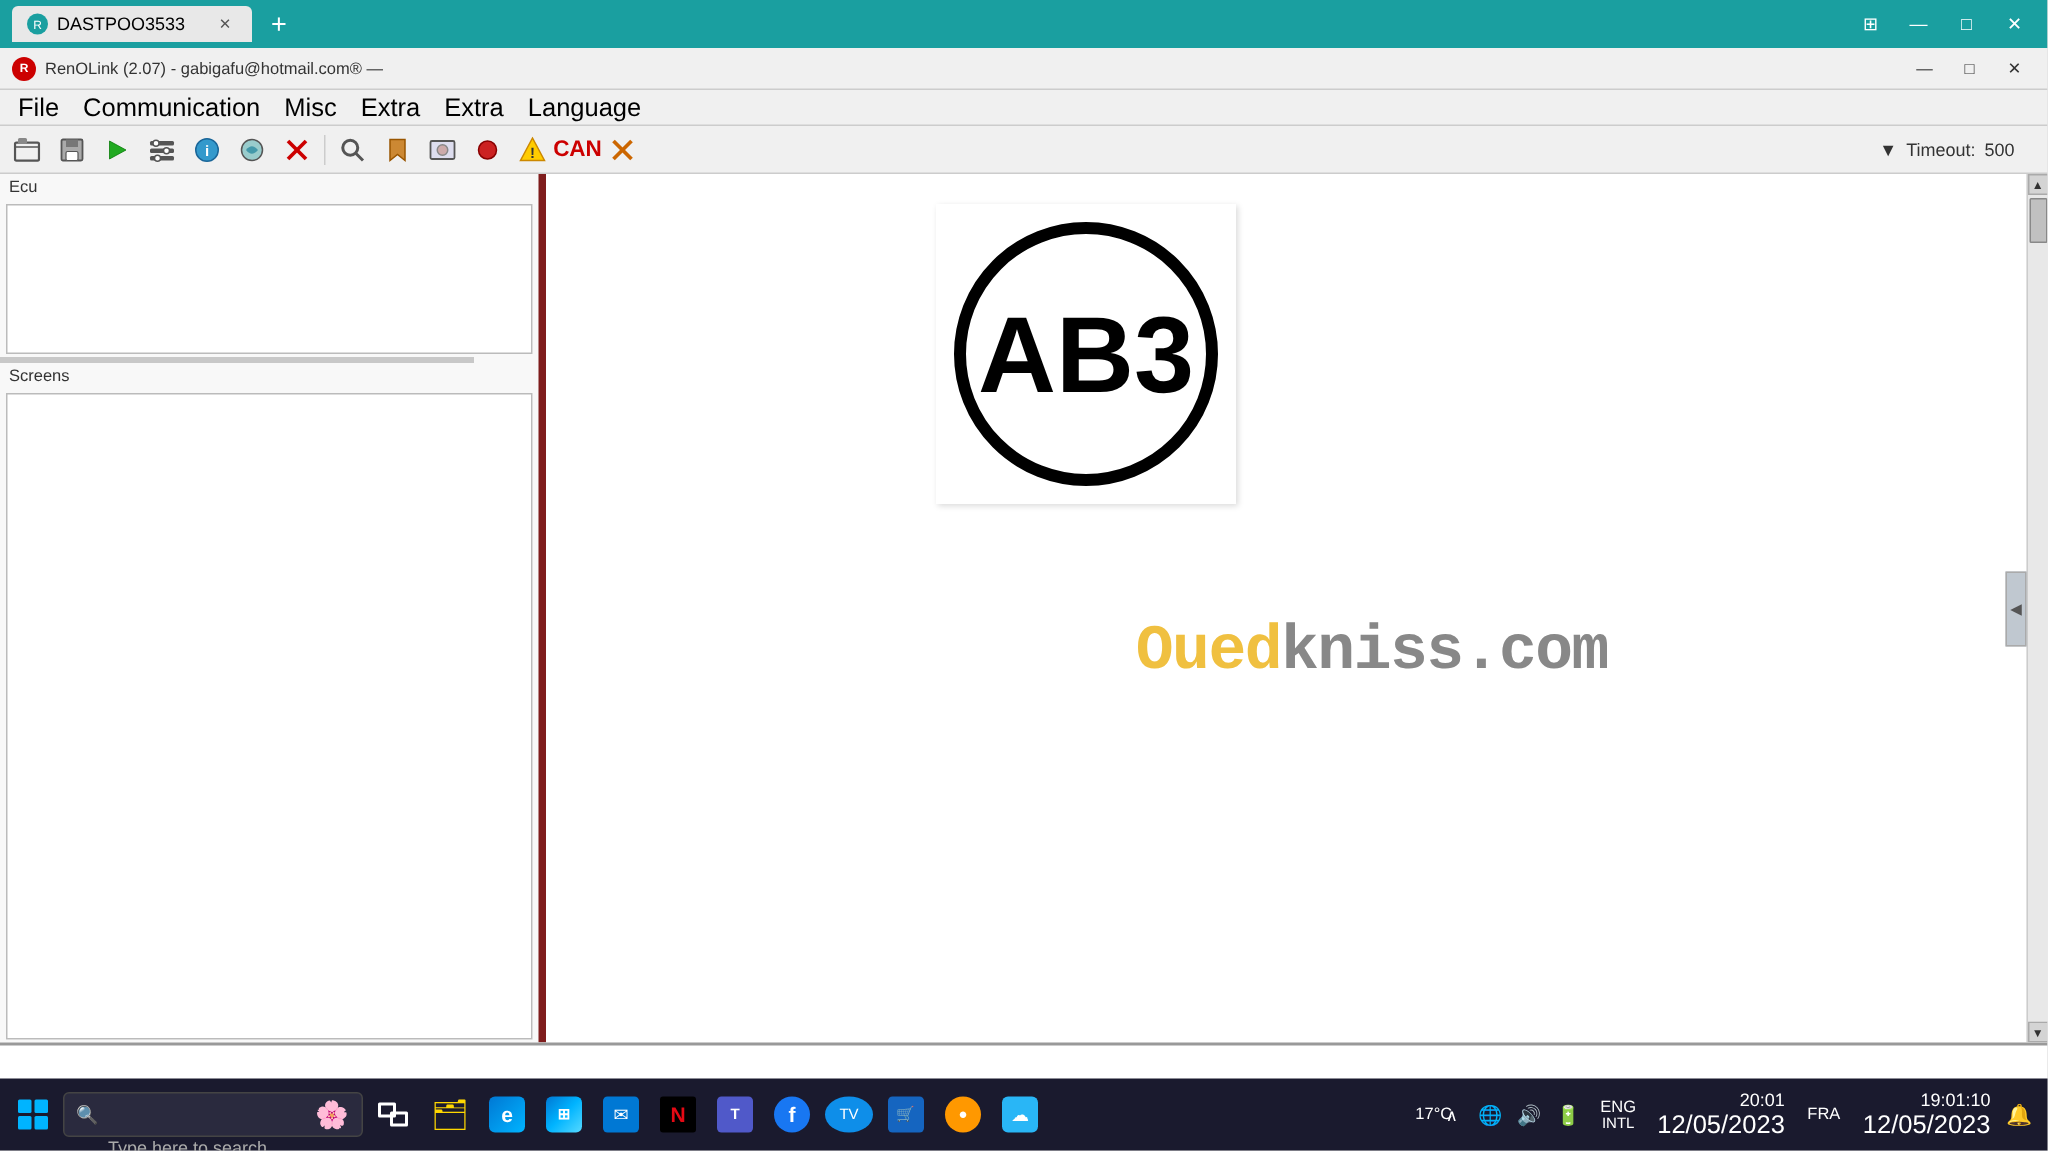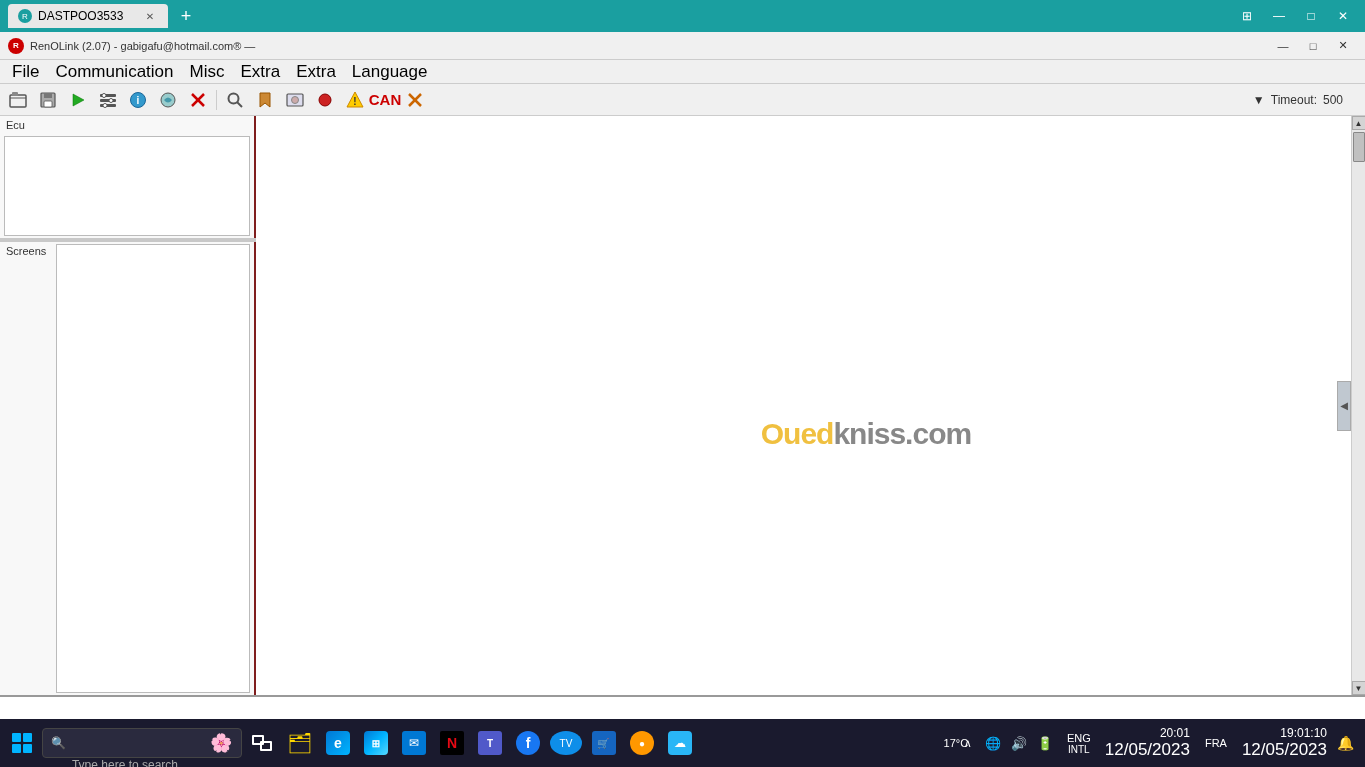--- a/index.html
+++ b/index.html
@@ -137,23 +137,23 @@
     .timeout-dropdown {
       display: flex; align-items: center; gap: 2px;
     }
     .timeout-value {
       font-size: 12px;
       min-width: 30px;
     }
 
     
     .left-panel {
-      width: 256px;
+      width: 364px;
       background: #f8f8f8;
-      border-right: 2px solid #7f1d1d;
+      border-right: 5px solid #7f1d1d;
       display: flex;
       flex-direction: column;
     }
 
     
     .center-area {
       flex: 1;
       background: white;
       position: relative;
       display: flex;
@@ -161,23 +161,23 @@
       justify-content: center;
       overflow: hidden;
     }
 
     
     .watermark {
       position: absolute;
       top: 50%;
       left: 50%;
       transform: translate(-50%, -50%);
-      font-size: 30px;
+      font-size: 42px;
       font-weight: bold;
-      font-family: Liberation Sans, sans-serif;
+      font-family: Liberation Mono, monospace;
       letter-spacing: -1px;
       pointer-events: none;
     }
     .watermark-oued { color: #f0c040; }
     .watermark-kniss { color: #888; }
     .watermark-com { color: #888; }
 
     
     .taskbar {
       height: 48px;
@@ -304,23 +304,22 @@
       color: #333;
     }
     .ecu-list-box {
       height: 100px;
       background: white;
       border: 1px solid #bbb;
       margin: 2px 4px;
     }
     .screens-section {
       display: flex;
-      flex-direction: row;
+      flex-direction: column;
       flex: 1;
-      text-align: center;
     }
     .screens-header {
       font-size: 11px;
       padding: 3px 6px;
       color: #333;
     }
     .screens-list-box {
       flex: 1;
       background: white;
       border: 1px solid #bbb;
@@ -559,20 +558,26 @@
       <div class="panel-splitter"></div>
 
       <div class="screens-section">
         <div class="screens-header">Screens</div>
         <div class="screens-list-box"></div>
       </div>
     </div>
 
     <div class="center-area">
 
+      <div class="ab3-logo-wrapper">
+        <svg width="180" height="180" viewBox="0 0 180 180">
+          <circle cx="90" cy="90" r="84" fill="white" stroke="black" stroke-width="8"></circle>
+          <text x="90" y="115" text-anchor="middle" fill="black" font-size="72" font-weight="bold" font-family="Arial, sans-serif">AB3</text>
+        </svg>
+      </div>
 
       <div class="watermark" style="top:55%;left:55%;transform:translate(-50%,-50%);">
         <span class="watermark-oued">Oued</span><span class="watermark-kniss">kniss</span><span class="watermark-com">.com</span>
       </div>
 
       <div class="right-scrollbar" style="position:absolute;right:0;top:0;height:100%;">
         <div class="scroll-btn">▲</div>
         <div class="scroll-track">
           <div class="scroll-thumb-v"></div>
         </div>

